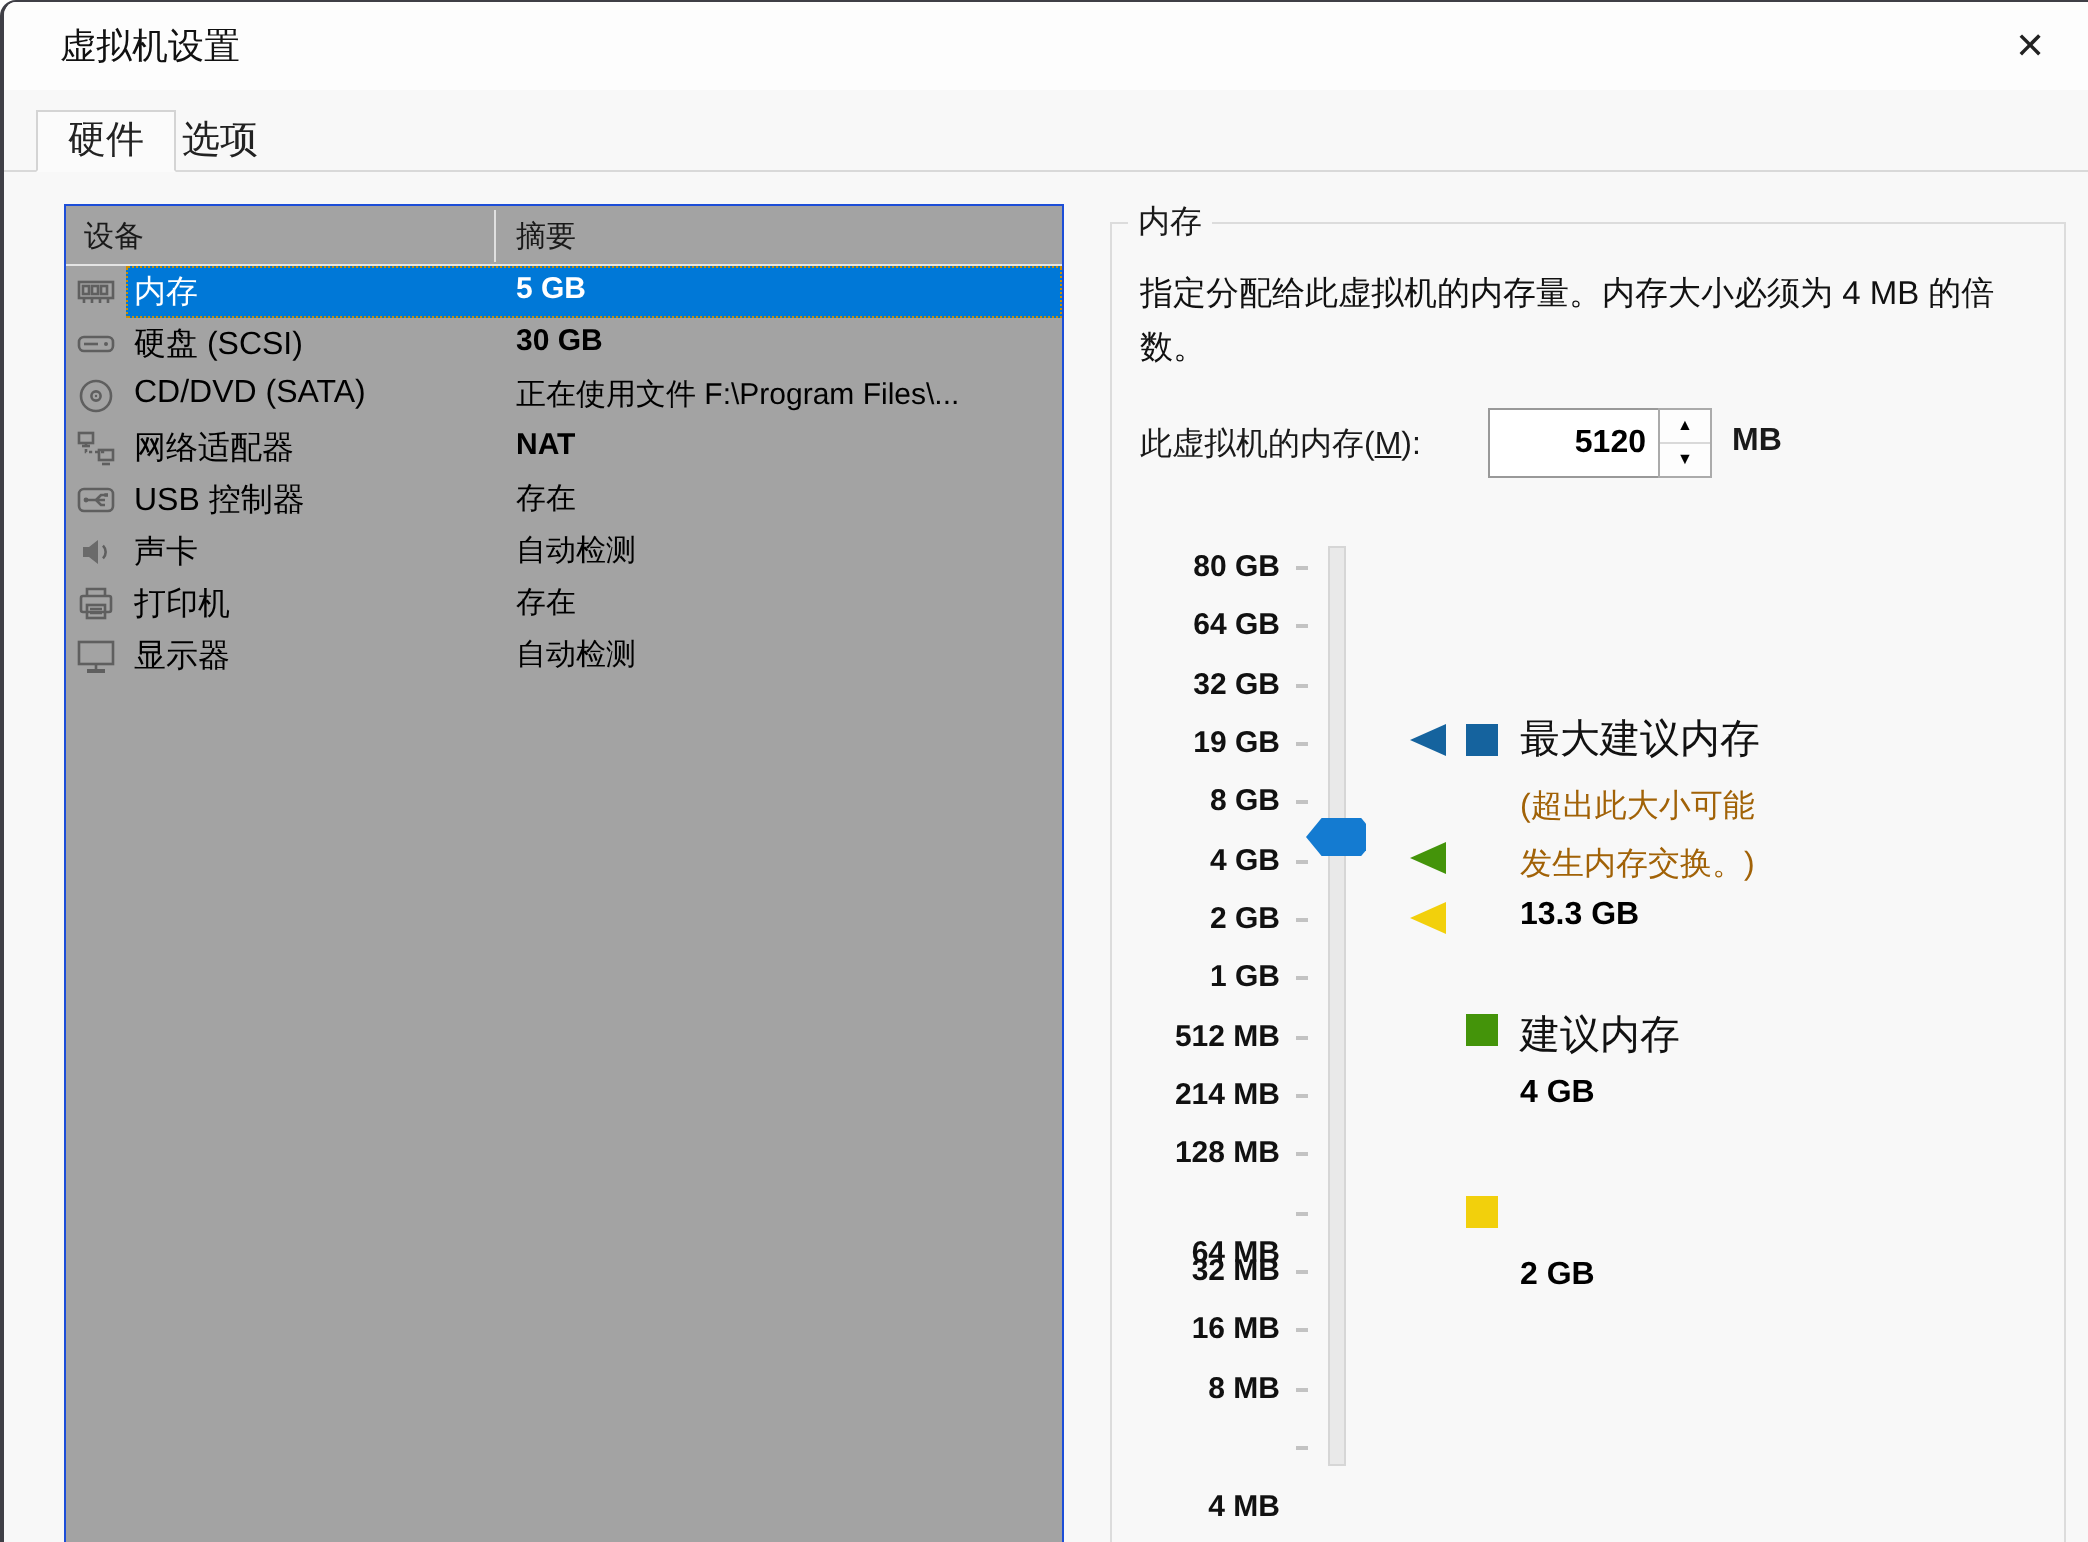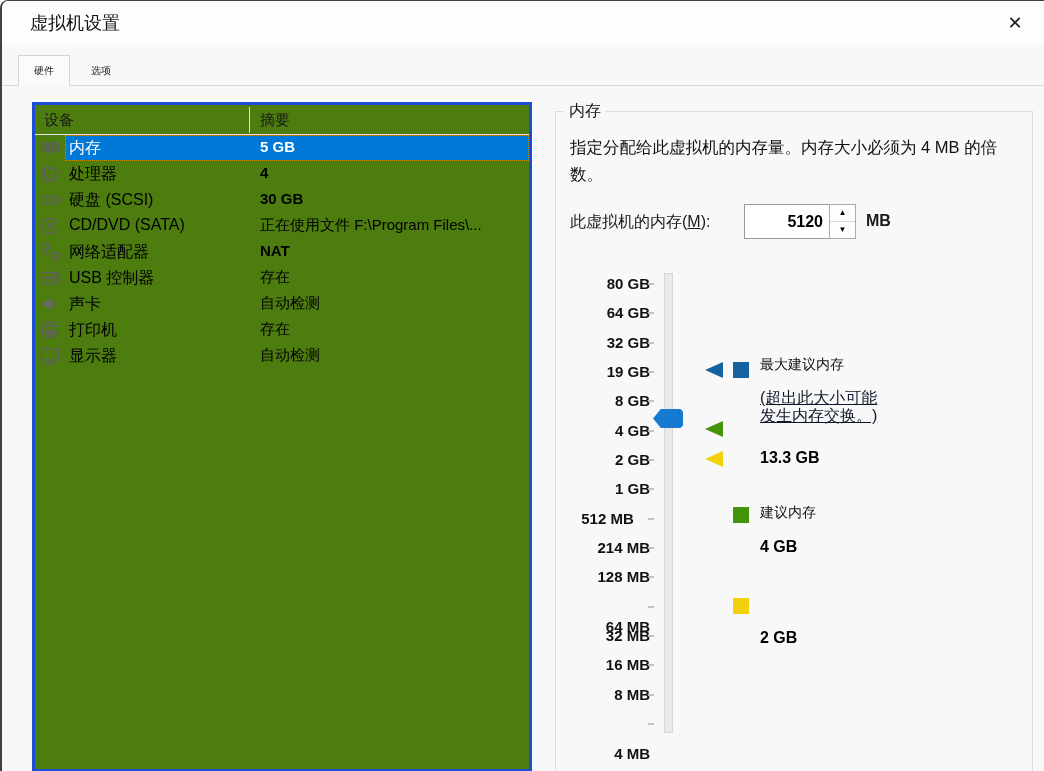--- a/index.html
+++ b/index.html
@@ -9,28 +9,28 @@
     border-left:2px solid #3f3f46; border-top:1px solid #3f3f46;
     border-radius:8px 0 0 0; overflow:hidden; color:#1a1a1a;
   }
   
   .titlebar { position:absolute; left:0; top:0; width:100%; height:44px; background:#fdfdfd; }
   .title { position:absolute; left:28px; top:10px; font-size:18px; color:#111; }
   .close-btn { position:absolute; right:14px; top:8px; width:30px; height:28px;
     font-size:18px; line-height:28px; text-align:center; color:#222; cursor:pointer; }
   
   .tabstrip { position:absolute; left:0; top:54px; width:100%; height:31px; border-bottom:1px solid #d9d9d9; }
-  .tab { position:absolute; bottom:-1px; height:29px; padding:0 15px; font-size:10px;
+  .tab { position:absolute; bottom:-1px; height:29px; padding:0 15px; font-size:19px;
     line-height:28px; color:#222; cursor:pointer; }
   .tab.active { background:#fbfbfb; border:1px solid #d4d4d4; border-bottom:1px solid #fbfbfb; height:31px; line-height:29px; }
   .tab.t0 { left:16px; }
   .tab.t1 { left:74px; }
   
   .device-list { position:absolute; left:30px; top:101px; width:500px; height:670px;
-    background:#4d7c0f; border:3px solid #1d4ed8; }
+    background:#a3a3a3; border:1px solid #1d4ed8; }
   .list-header { position:relative; height:30px; border-bottom:1px solid #e4e4e4; font-size:15px; }
   .list-header .col-device { position:absolute; left:9px; top:6px; }
   .list-header .col-summary { position:absolute; left:225px; top:6px; }
   .list-header .col-sep { position:absolute; left:214px; top:2px; width:1px; height:26px; background:#e0e0e0; }
   .device-row { position:relative; height:26px; cursor:default; }
   .dev-icon { position:absolute; left:5px; top:3px; width:22px; height:20px; }
   .dev-icon svg { width:20px; height:20px; }
   .dev-hl { position:absolute; left:30px; right:0; top:0; bottom:0; }
   .device-row.selected .dev-hl { outline:1px dotted #cf8e00; outline-offset:-1px; }
   .device-row.selected .dev-name, .device-row.selected .dev-summary { color:#ffffff; }
@@ -51,27 +51,27 @@
   .spin-up, .spin-down { position:absolute; left:0; width:100%; height:17px; font-size:8px;
     line-height:16px; text-align:center; color:#000; cursor:pointer; }
   .spin-up { top:0; border-bottom:1px solid #d9d9d9; }
   .spin-down { top:17px; }
   .mem-unit { position:absolute; left:864px; top:211px; font-size:16px; font-weight:700; }
   
   .slider-track { position:absolute; left:662px; top:272px; width:9px; height:460px;
     background:#e9e9e9; border:1px solid #d6d6d6; cursor:pointer; }
   .slider-thumb { position:absolute; left:651px; top:408px; width:30px; height:19px;
     background:#147bd1; clip-path:polygon(0 50%, 26% 0, 92% 0, 100% 15%, 100% 85%, 92% 100%, 26% 100%); cursor:grab; }
-  .scale-label { position:absolute; width:85px; text-align:right; font-size:15px; font-weight:700; color:#111;margin-left:10px; }
+  .scale-label { position:absolute; width:85px; text-align:right; font-size:15px; font-weight:700; color:#111; }
   .scale-tick { position:absolute; left:646px; width:6px; height:2px; background:#c3c3c3; }
   .marker-arrow { position:absolute; left:703px; width:0; height:0;
     border-top:8px solid transparent; border-bottom:8px solid transparent; }
   .legend-square { position:absolute; left:731px; width:16px; height:16px; }
-  .legend-label { position:absolute; left:758px; font-size:14px; color:#111; white-space:nowrap; }
-  .legend-note { position:absolute; left:758px; font-size:16px; line-height:18px; color:#0f172a; white-space:pre-line;text-decoration:underline; }
+  .legend-label { position:absolute; left:758px; font-size:20px; color:#111; white-space:nowrap; }
+  .legend-note { position:absolute; left:758px; font-size:16px; line-height:29px; color:#a16207; white-space:pre-line; }
   .legend-value { position:absolute; left:758px; font-size:16px; font-weight:700; color:#000; }
 </style>
 </head>
 <body>
 
 <div class="window">
 
   <div class="titlebar">
     <div class="title">虚拟机设置</div>
     <div class="close-btn">✕</div>
@@ -93,31 +93,20 @@
           <span class="dev-icon"><svg viewBox="0 0 20 20">
               <rect x="1.5" y="5" width="17" height="8" fill="none" stroke="#5f5f5f" stroke-width="1.3"></rect>
               <rect x="3.5" y="7" width="3" height="4" fill="none" stroke="#5f5f5f" stroke-width="1.3"></rect>
               <rect x="8" y="7" width="3" height="4" fill="none" stroke="#5f5f5f" stroke-width="1.3"></rect>
               <rect x="12.5" y="7" width="3" height="4" fill="none" stroke="#5f5f5f" stroke-width="1.3"></rect>
               <path d="M4 13v2.5M8 13v2.5M12 13v2.5M16 13v2.5" fill="none" stroke="#5f5f5f" stroke-width="1.3"></path>
             </svg></span>
           <span class="dev-hl" style="background: rgb(0, 120, 215);">
             <span class="dev-name">内存</span>
             <span class="dev-summary emph">5 GB</span>
-          </span>
-        </div>
-        <div class="device-row">
-          <span class="dev-icon"><svg viewBox="0 0 20 20">
-              <rect x="4.5" y="4.5" width="11" height="11" rx="1" fill="none" stroke="#5f5f5f" stroke-width="1.3"></rect>
-              <circle cx="8" cy="11" r="1" fill="#5f5f5f"></circle>
-              <path d="M7 1.5v3M10 1.5v3M13 1.5v3M7 15.5v3M10 15.5v3M13 15.5v3M1.5 7h3M1.5 10h3M1.5 13h3M15.5 7h3M15.5 10h3M15.5 13h3" fill="none" stroke="#5f5f5f" stroke-width="1.3"></path>
-            </svg></span>
-          <span class="dev-hl">
-            <span class="dev-name">处理器</span>
-            <span class="dev-summary emph">4</span>
           </span>
         </div>
         <div class="device-row">
           <span class="dev-icon"><svg viewBox="0 0 20 20">
               <rect x="1.5" y="6.5" width="17" height="7" rx="2.5" fill="none" stroke="#5f5f5f" stroke-width="1.3"></rect>
               <circle cx="15" cy="10" r="1" fill="#5f5f5f"></circle>
               <path d="M4 10h7" fill="none" stroke="#5f5f5f" stroke-width="1.3"></path>
             </svg></span>
           <span class="dev-hl">
             <span class="dev-name">硬盘 (SCSI)</span>
@@ -222,21 +211,21 @@
       <div class="scale-label" style="left: 553px; top: 362px;">19 GB</div>
       <div class="scale-tick" style="top: 370px;"></div>
       <div class="scale-label" style="left: 553px; top: 391px;">8 GB</div>
       <div class="scale-tick" style="top: 399px;"></div>
       <div class="scale-label" style="left: 553px; top: 421px;">4 GB</div>
       <div class="scale-tick" style="top: 429px;"></div>
       <div class="scale-label" style="left: 553px; top: 450px;">2 GB</div>
       <div class="scale-tick" style="top: 458px;"></div>
       <div class="scale-label" style="left: 553px; top: 479px;">1 GB</div>
       <div class="scale-tick" style="top: 487px;"></div>
-      <div class="scale-label" style="left: 553px; top: 509px; text-align: center;">512 MB</div>
+      <div class="scale-label" style="left: 553px; top: 509px;">512 MB</div>
       <div class="scale-tick" style="top: 517px;"></div>
       <div class="scale-label" style="left: 553px; top: 538px;">214 MB</div>
       <div class="scale-tick" style="top: 546px;"></div>
       <div class="scale-label" style="left: 553px; top: 567px;">128 MB</div>
       <div class="scale-tick" style="top: 575px;"></div>
       <div class="scale-label" style="left: 553px; top: 617px;">64 MB</div>
       <div class="scale-tick" style="top: 605px;"></div>
       <div class="scale-label" style="left: 553px; top: 626px;">32 MB</div>
       <div class="scale-tick" style="top: 634px;"></div>
       <div class="scale-label" style="left: 553px; top: 655px;">16 MB</div>

